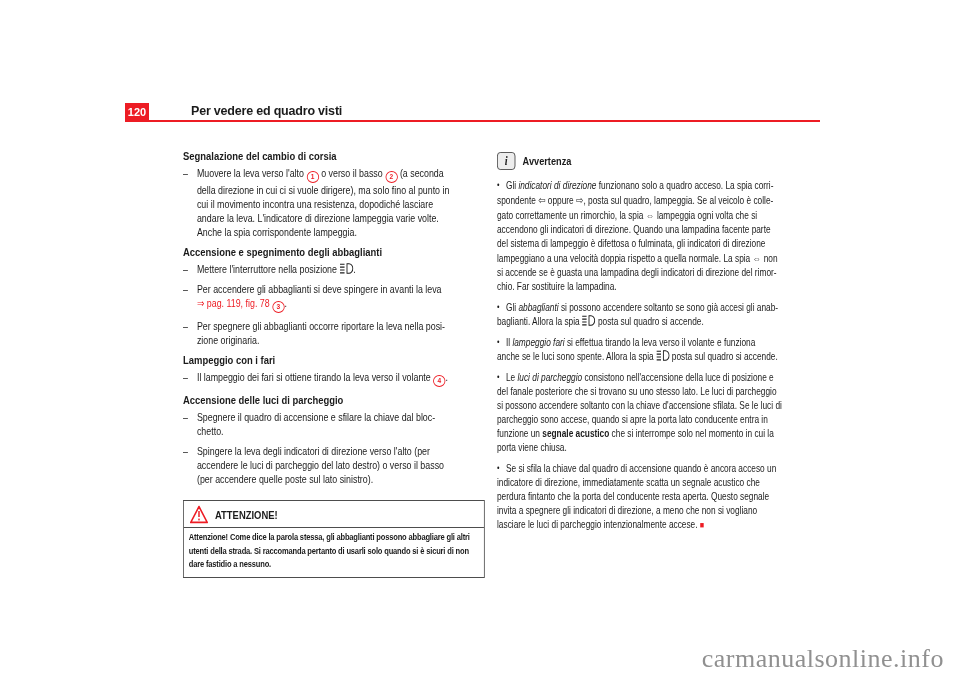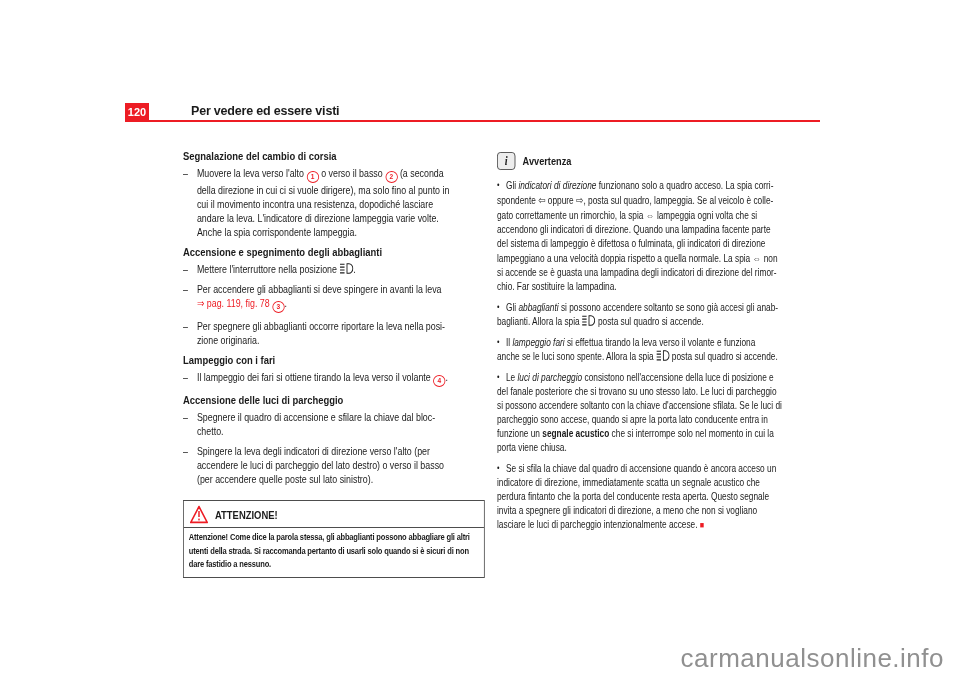--- a/index.html
+++ b/index.html
@@ -57,30 +57,30 @@
     display:inline-flex;align-items:center;justify-content:center;
     width:15px;height:12px;border:1px solid #ed1c24;border-radius:50%;
     color:#ed1c24;font-size:8px;font-weight:bold;background:#fff;vertical-align:-2px;
     box-sizing:border-box;
   }
   .sym{font-size:11px;}
   .end-mark{color:#ed1c24;font-size:9px;}
   .hb-icon{vertical-align:-1px;}
 
   .watermark{
-    position:absolute;right:16px;bottom:4px;font-size:26px;color:#909090;letter-spacing:0.5px;
+    position:absolute;right:16px;bottom:4px;font-size:26px;color:#909090;letter-spacing:0.5px;font-family:Liberation Serif, serif;
   }
 </style>
 </head>
 <body>
 
 <div>
 
   <div class="header-num">120</div>
-  <div class="header-title">Per vedere ed essere visti</div>
+  <div class="header-title">Per vedere ed quadro visti</div>
   <div class="header-rule"></div>
 
   <main class="col-left">
     <section>
         <h3 class="sec-heading">Segnalazione del cambio di corsia</h3>
         <div class="dash-item"><span class="dash">–</span><span class="item-content"><span>Muovere la leva verso l'alto </span><span class="circled-num">1</span><span> o verso il basso </span><span class="circled-num">2</span><span> (a seconda</span><br><span>della direzione in cui ci si vuole dirigere), ma solo fino al punto in</span><br><span>cui il movimento incontra una resistenza, dopodiché lasciare</span><br><span>andare la leva. L'indicatore di direzione lampeggia varie volte.</span><br><span>Anche la spia corrispondente lampeggia.</span></span></div>
         <h3 class="sec-heading">Accensione e spegnimento degli abbaglianti</h3>
         <div class="dash-item"><span class="dash">–</span><span class="item-content"><span>Mettere l'interruttore nella posizione </span><svg width="17" height="11" viewBox="0 0 17 11" class="hb-icon">
               <line x1="0.5" x2="6" y1="1.2" y2="1.2" stroke="#1b1b1b" stroke-width="1.1"></line>
               <line x1="0.5" x2="6" y1="4.1" y2="4.1" stroke="#1b1b1b" stroke-width="1.1"></line>

